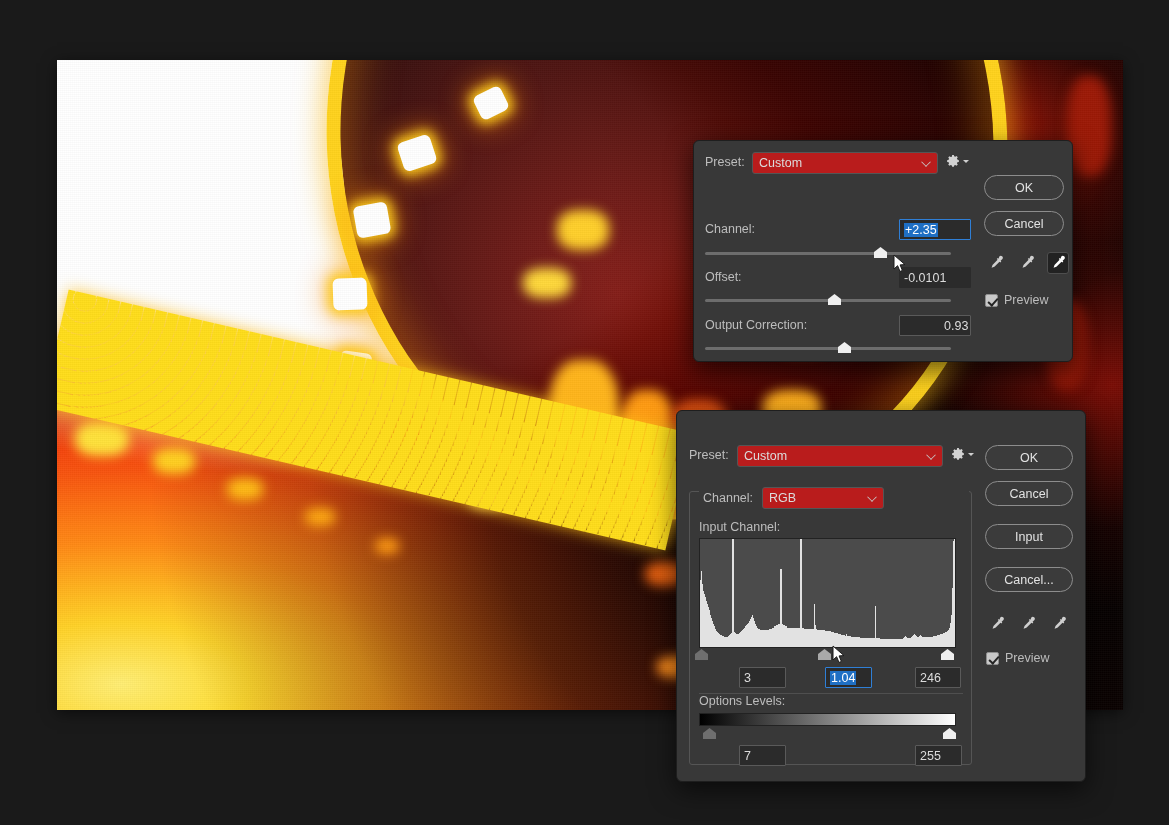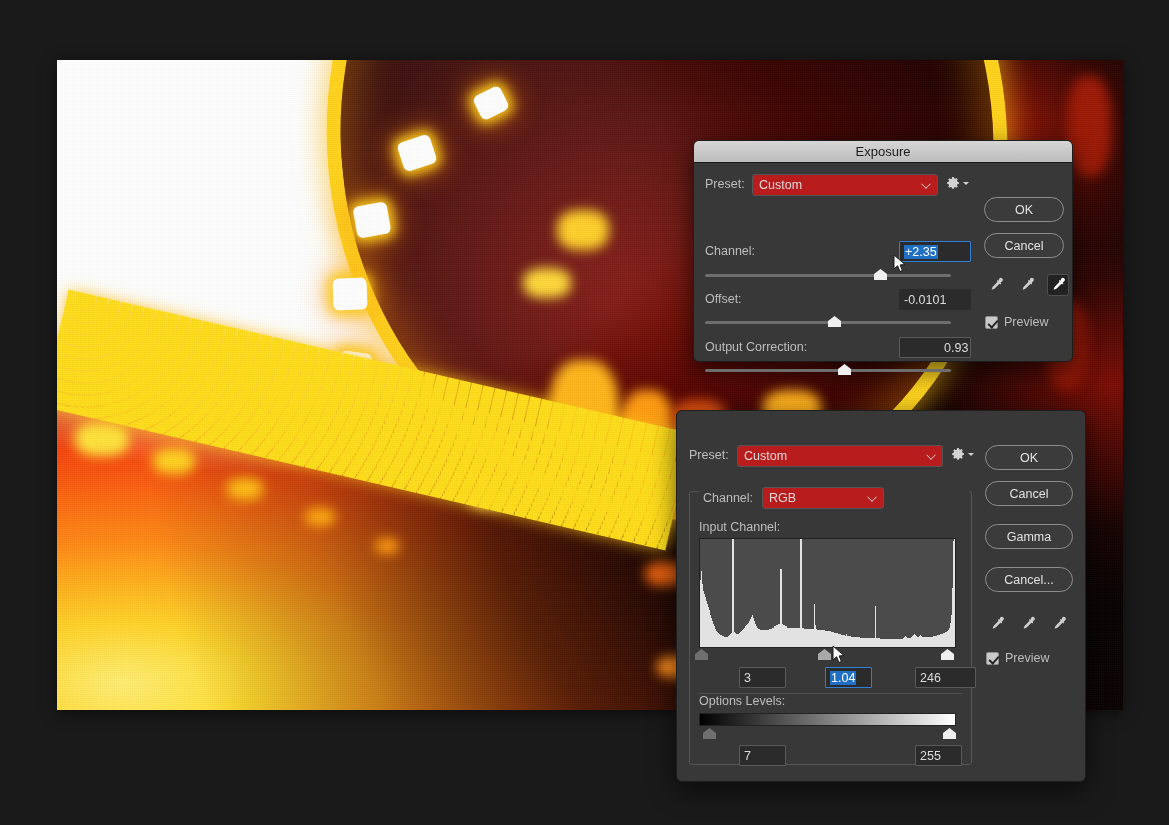--- a/index.html
+++ b/index.html
@@ -263,23 +263,20 @@
     <div class="blob" style="left:880px;top:470px;width:50px;height:26px;background:#c42808"></div>
     <div class="blob" style="left:940px;top:520px;width:46px;height:24px;background:#b52206"></div>
     <div class="blob" style="left:990px;top:240px;width:40px;height:90px;background:#8e1404"></div>
     <div class="blob" style="left:1010px;top:16px;width:44px;height:100px;background:#9c1805"></div>
 
     <div class="ph-wave"></div>
     <div class="ph-grain"></div>
   </div>
 
   <div class="dialog" style="left:693px; top:140px; width:380px; height:222px;">
-    <div class="titlebar active">
-      <span>Exposure</span>
-    </div>
     <div class="body" style="padding:0;">
 
       <div style="position:absolute; left:11px; top:14px;" class="label">Preset:</div>
       <div class="select" style="position:absolute; left:58px; top:11px; width:186px;">
         <span>Custom</span>
         <span class="chev"></span>
       </div>
       <div class="gear" style="position:absolute; left:252px; top:13px;">
         <svg width="14" height="14" viewBox="0 0 16 16">
           <path fill="#d2d2d2" d="M8 5.2a2.8 2.8 0 1 0 0 5.6 2.8 2.8 0 0 0 0-5.6zm0 4.2a1.4 1.4 0 1 1 0-2.8 1.4 1.4 0 0 1 0 2.8z"></path>
@@ -356,21 +353,21 @@
           <path fill="#d2d2d2" d="M8 5.2a2.8 2.8 0 1 0 0 5.6 2.8 2.8 0 0 0 0-5.6zm0 4.2a1.4 1.4 0 1 1 0-2.8 1.4 1.4 0 0 1 0 2.8z"></path>
           <path fill="#d2d2d2" d="M7 1h2l.3 1.7 1.3.55 1.45-1 1.4 1.4-1 1.45.55 1.3L14.7 7v2l-1.7.3-.55 1.3 1 1.45-1.4 1.4-1.45-1-1.3.55L9 14.7H7l-.3-1.7-1.3-.55-1.45 1-1.4-1.4 1-1.45L3 9.3 1.3 9V7L3 6.7l.55-1.3-1-1.45 1.4-1.4 1.45 1 1.3-.55z"></path>
         </svg>
         <svg width="8" height="8" viewBox="0 0 8 8">
           <path fill="#cfcfcf" d="M1 3h6L4 6z"></path>
         </svg>
       </div>
 
       <div class="btn" style="position:absolute; left:308px; top:34px; width:88px;">OK</div>
       <div class="btn" style="position:absolute; left:308px; top:70px; width:88px;">Cancel</div>
-      <div class="btn" style="position:absolute; left:308px; top:113px; width:88px;">Gamma</div>
+      <div class="btn" style="position:absolute; left:308px; top:113px; width:88px;">Input</div>
       <div class="btn" style="position:absolute; left:308px; top:156px; width:88px;">Cancel...</div>
 
       <div class="groupbox" style="left:12px; top:80px; width:283px; height:274px;"></div>
 
       <div style="position:absolute; left:22px; top:74px; width:270px; height:14px; background:#383838;"></div>
 
       <div class="label" style="position:absolute; left:26px; top:80px;">Channel:</div>
       <div class="select" style="position:absolute; left:85px; top:76px; width:122px;">
         <span>RGB</span>
         <span class="chev"></span>
@@ -640,21 +637,21 @@
       <div class="thumb gray" style="left:18px; top:238px;"></div>
       <div class="thumb mid" style="left:141px; top:238px;"></div>
       <div class="thumb" style="left:264px; top:238px;"></div>
 
       <div class="numfield" style="position:absolute; left:62px; top:256px; width:47px;">
         <span>3</span>
       </div>
       <div class="numfield focused" style="position:absolute; left:148px; top:256px; width:47px;">
         <span class="sel">1.04</span>
       </div>
-      <div class="numfield" style="position:absolute; left:238px; top:256px; width:61px;">
+      <div class="numfield" style="position:absolute; left:238px; top:256px; width:46px;">
         <span>246</span>
       </div>
 
       <div style="position:absolute; left:22px; top:282px; width:264px; height:1px; background:#4f4f4f;"></div>
 
       <div class="label" style="position:absolute; left:22px; top:283px;">Options Levels:</div>
 
       <div class="outgrad" style="position:absolute; left:22px; top:302px; width:257px;"></div>
 
       <div class="thumb gray" style="left:26px; top:317px;"></div>

